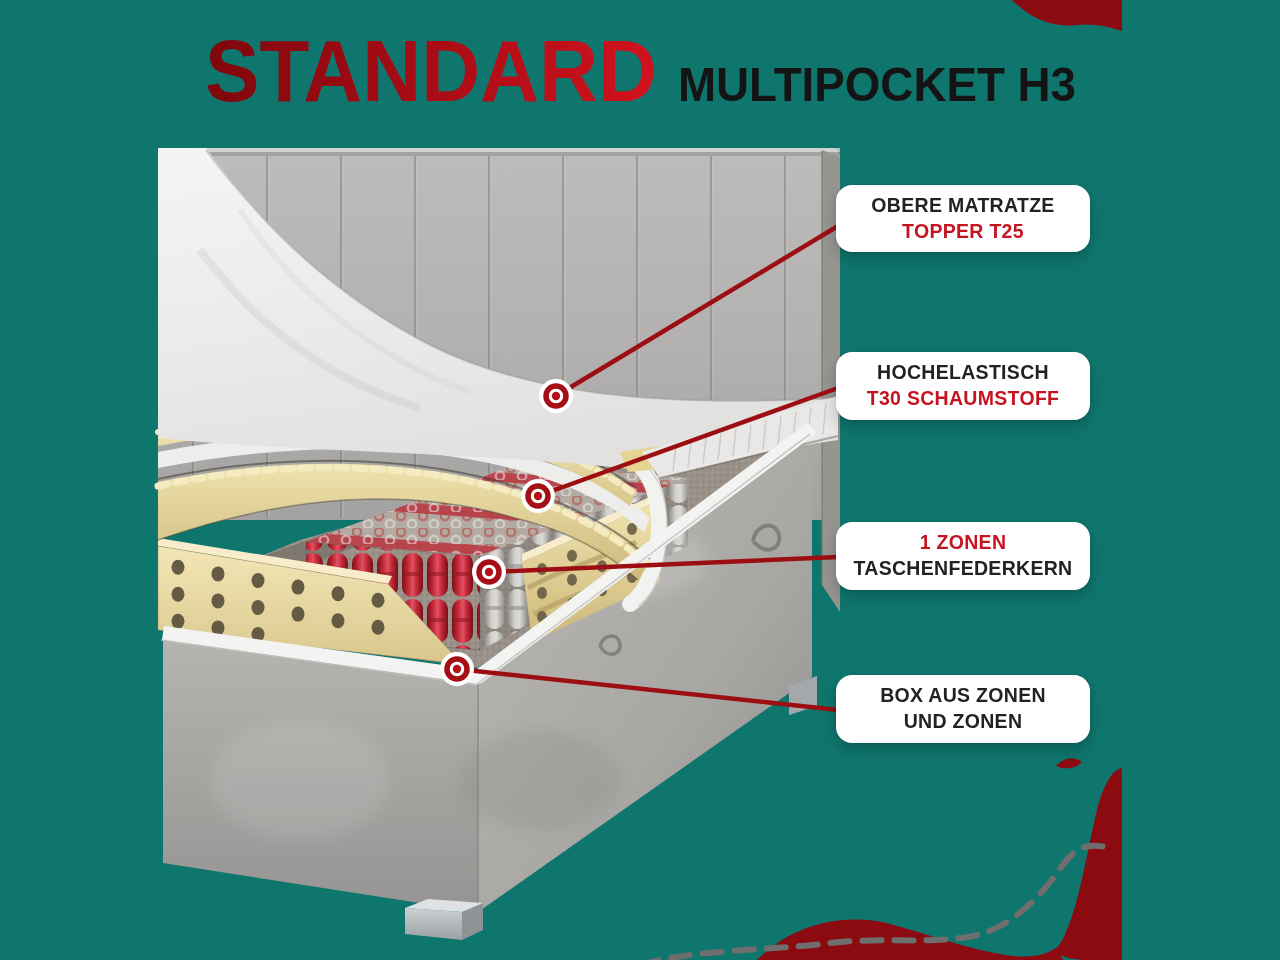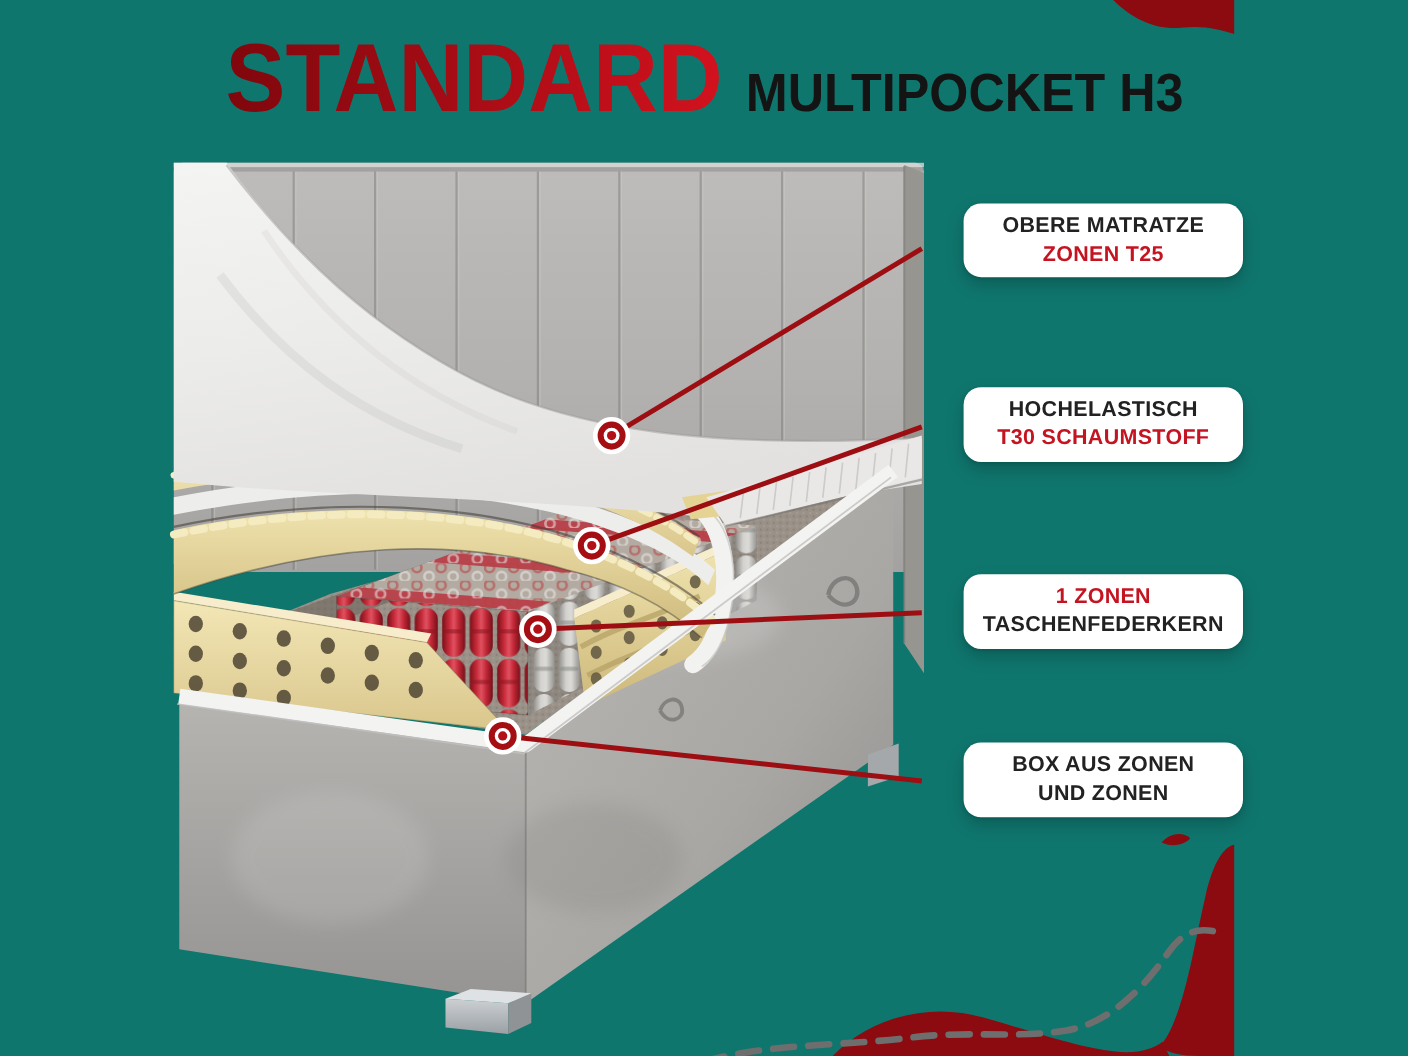--- a/index.html
+++ b/index.html
@@ -2,21 +2,21 @@
 <html><head>
 <meta charset="utf-8">
 <style>
   html,body{margin:0;padding:0;background:#ffffff;}
   #stage{position:relative;width:1280px;height:960px;background:#0f766e;overflow:hidden;
          font-family:"Liberation Sans","DejaVu Sans",sans-serif;}
   #bed-svg,#deco-svg,#title-svg{position:absolute;left:0;top:0;}
   .callout{position:absolute;left:836px;width:254px;background:#ffffff;border-radius:16px;
            box-shadow:0 7px 16px rgba(0,0,0,.20),0 1px 3px rgba(0,0,0,.10);
            display:flex;flex-direction:column;align-items:center;justify-content:center;
-           text-align:center;line-height:1.32;letter-spacing:.3px;font-size:19.5px;margin-left:40px;}
+           text-align:center;line-height:1.32;letter-spacing:.3px;font-size:19.5px;}
   .callout .ln-dark{color:#222222;font-weight:600;}
   .callout .ln-red{color:#c51421;font-weight:800;}
 </style>
 </head>
 <body>
 
 <div id="stage">
 
   <svg id="bed-svg" width="1280" height="960" viewBox="0 0 1280 960">
     <defs>
@@ -292,21 +292,21 @@
         <stop offset="0" stop-color="#7f070d"></stop>
         <stop offset="1" stop-color="#d2121e"></stop>
       </linearGradient>
     </defs>
     <text x="205" y="101" font-size="88" font-weight="700" fill="url(#tg)" textLength="452" lengthAdjust="spacingAndGlyphs">STANDARD</text>
     <text x="678" y="101" font-size="49" font-weight="600" fill="#141414" textLength="398" lengthAdjust="spacingAndGlyphs">MULTIPOCKET H3</text>
   </svg>
 
   <div class="callout" style="top:185px;height:67px;">
     <span class="ln-dark">OBERE MATRATZE</span>
-    <span class="ln-red">ZONEN T25</span>
+    <span class="ln-red">TOPPER T25</span>
   </div>
   <div class="callout" style="top:352px;height:68px;">
     <span class="ln-dark">HOCHELASTISCH</span>
     <span class="ln-red">T30 SCHAUMSTOFF</span>
   </div>
   <div class="callout" style="top:522px;height:68px;">
     <span class="ln-red">1 ZONEN</span>
     <span class="ln-dark">TASCHENFEDERKERN</span>
   </div>
   <div class="callout" style="top:675px;height:68px;">

